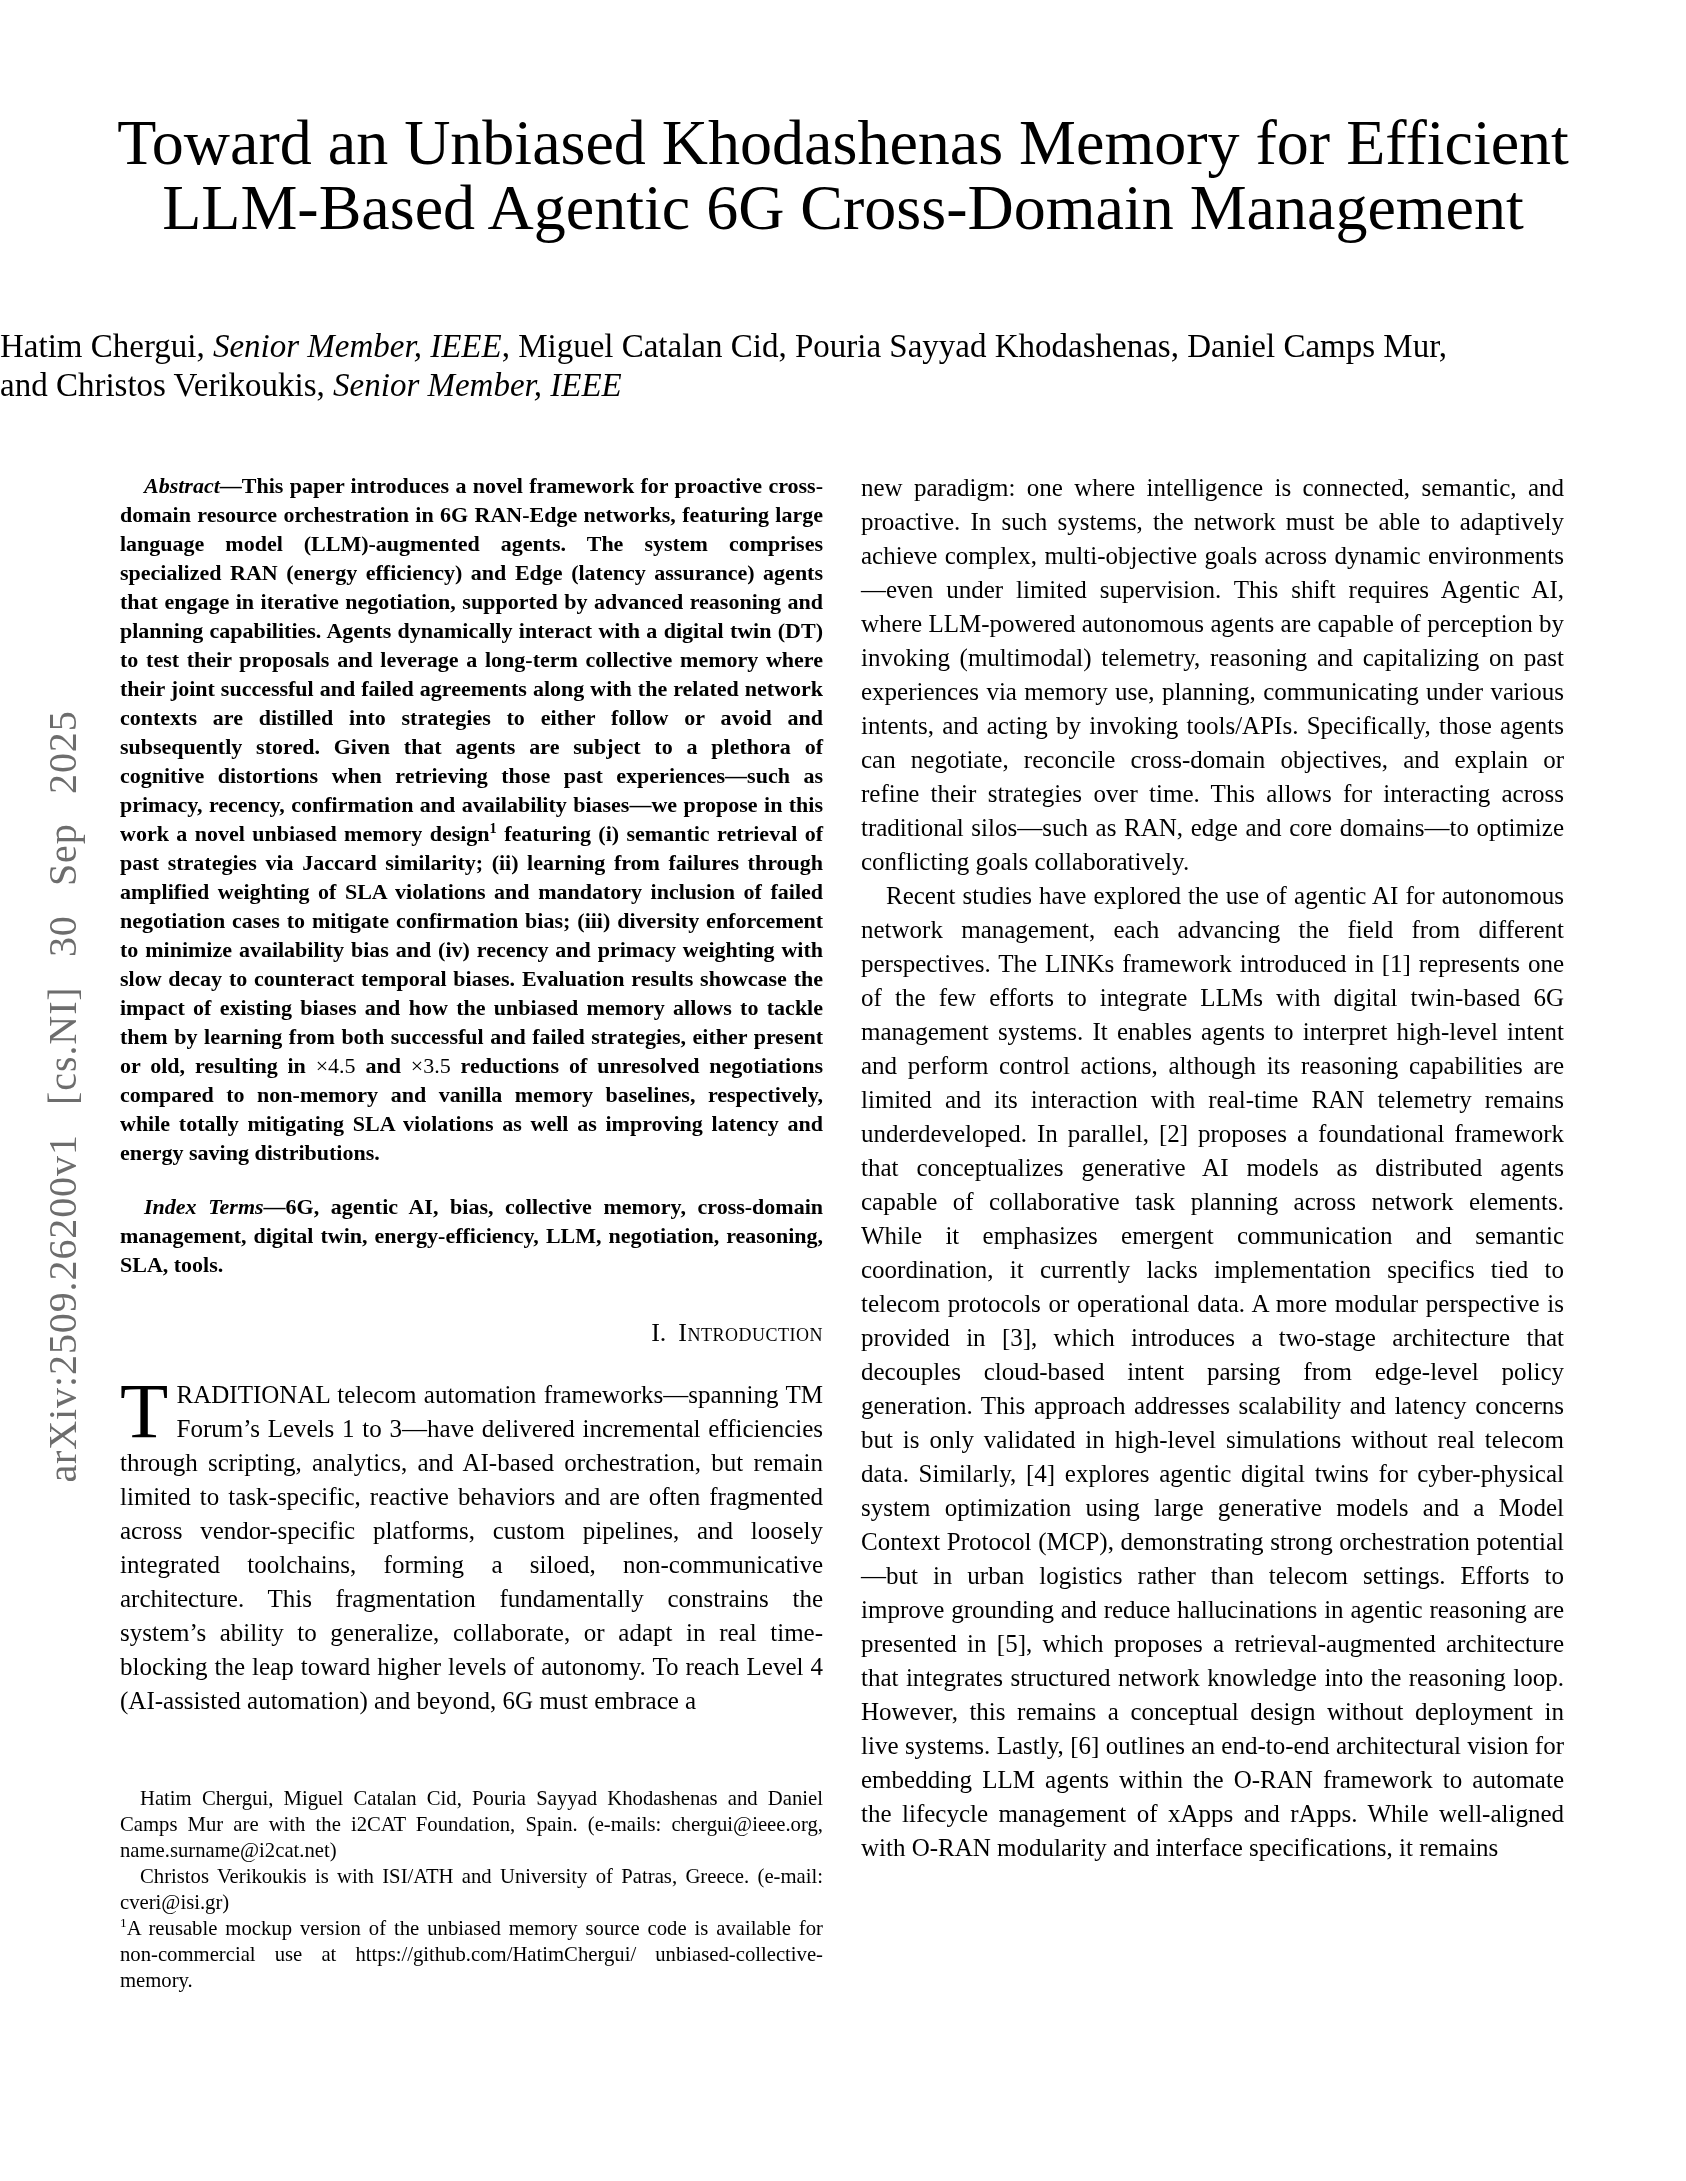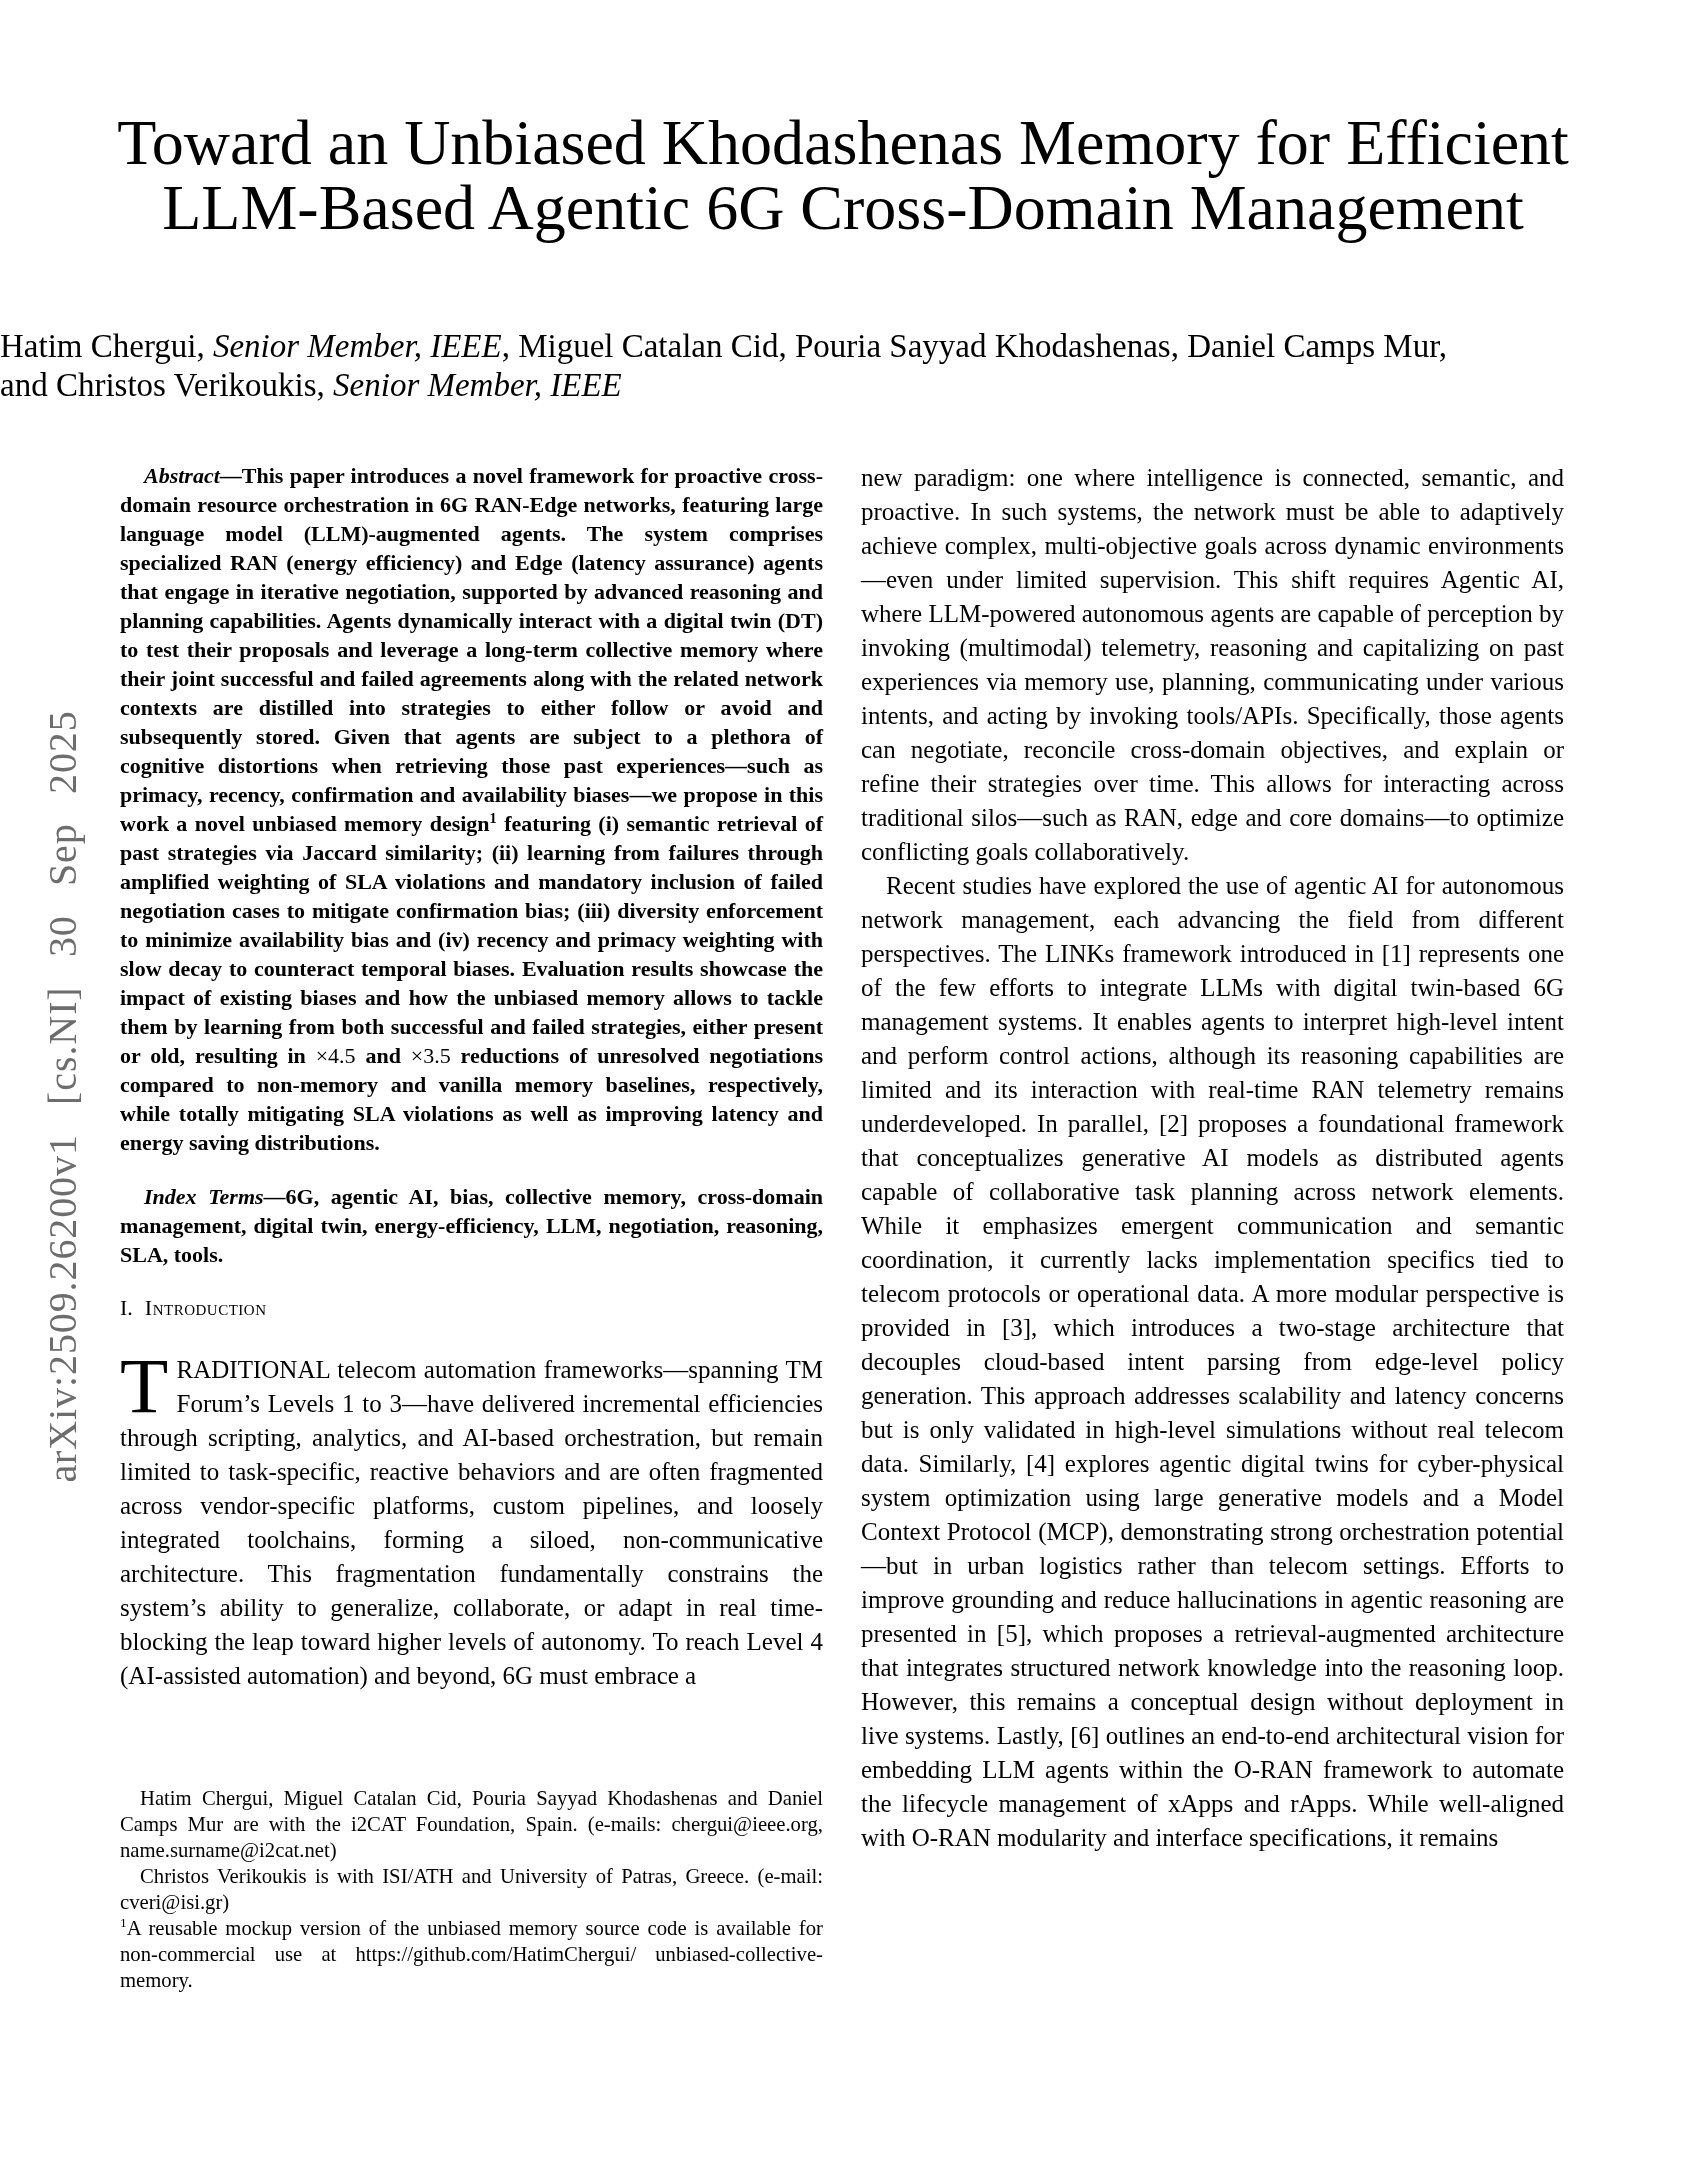--- a/index.html
+++ b/index.html
@@ -41,43 +41,43 @@
     top: 327px; left: 0;
     width: 100%;
     text-align: left;
     font-size: 33px;
     line-height: 39px;
   }
   .authors .it { font-style: italic; }
 
   .col {
     position: absolute;
-    top: 461px;
+    top: 471px;
     width: 703px;
     text-align: justify;
   }
   .col-left  { left: 120px; }
   .col-right { left: 861px; }
 
   .abstract, .index-terms {
     font-size: 22px;
     line-height: 29px;
     font-weight: bold;
     margin: 0;
     text-indent: 24px;
   }
   .index-terms { margin-top: 25px; }
   .lead-label { font-style: italic; }
   .math { font-weight: normal; }
   sup.fnmark { font-size: 0.65em; vertical-align: super; line-height: 0; }
 
   .section-heading {
-    margin-top: 24px;
-    text-align: left;
-    font-size: 22px;
+    margin-top: 39px;
+    text-align: right;
+    font-size: 26px;
     line-height: 29px;
     text-indent: 0;
   }
   .section-heading .sc { font-variant: small-caps; letter-spacing: 0.5px; }
   .section-heading .num { margin-right: 12px; }
 
   .body-par {
     font-size: 25px;
     line-height: 34px;
     margin: 0;

